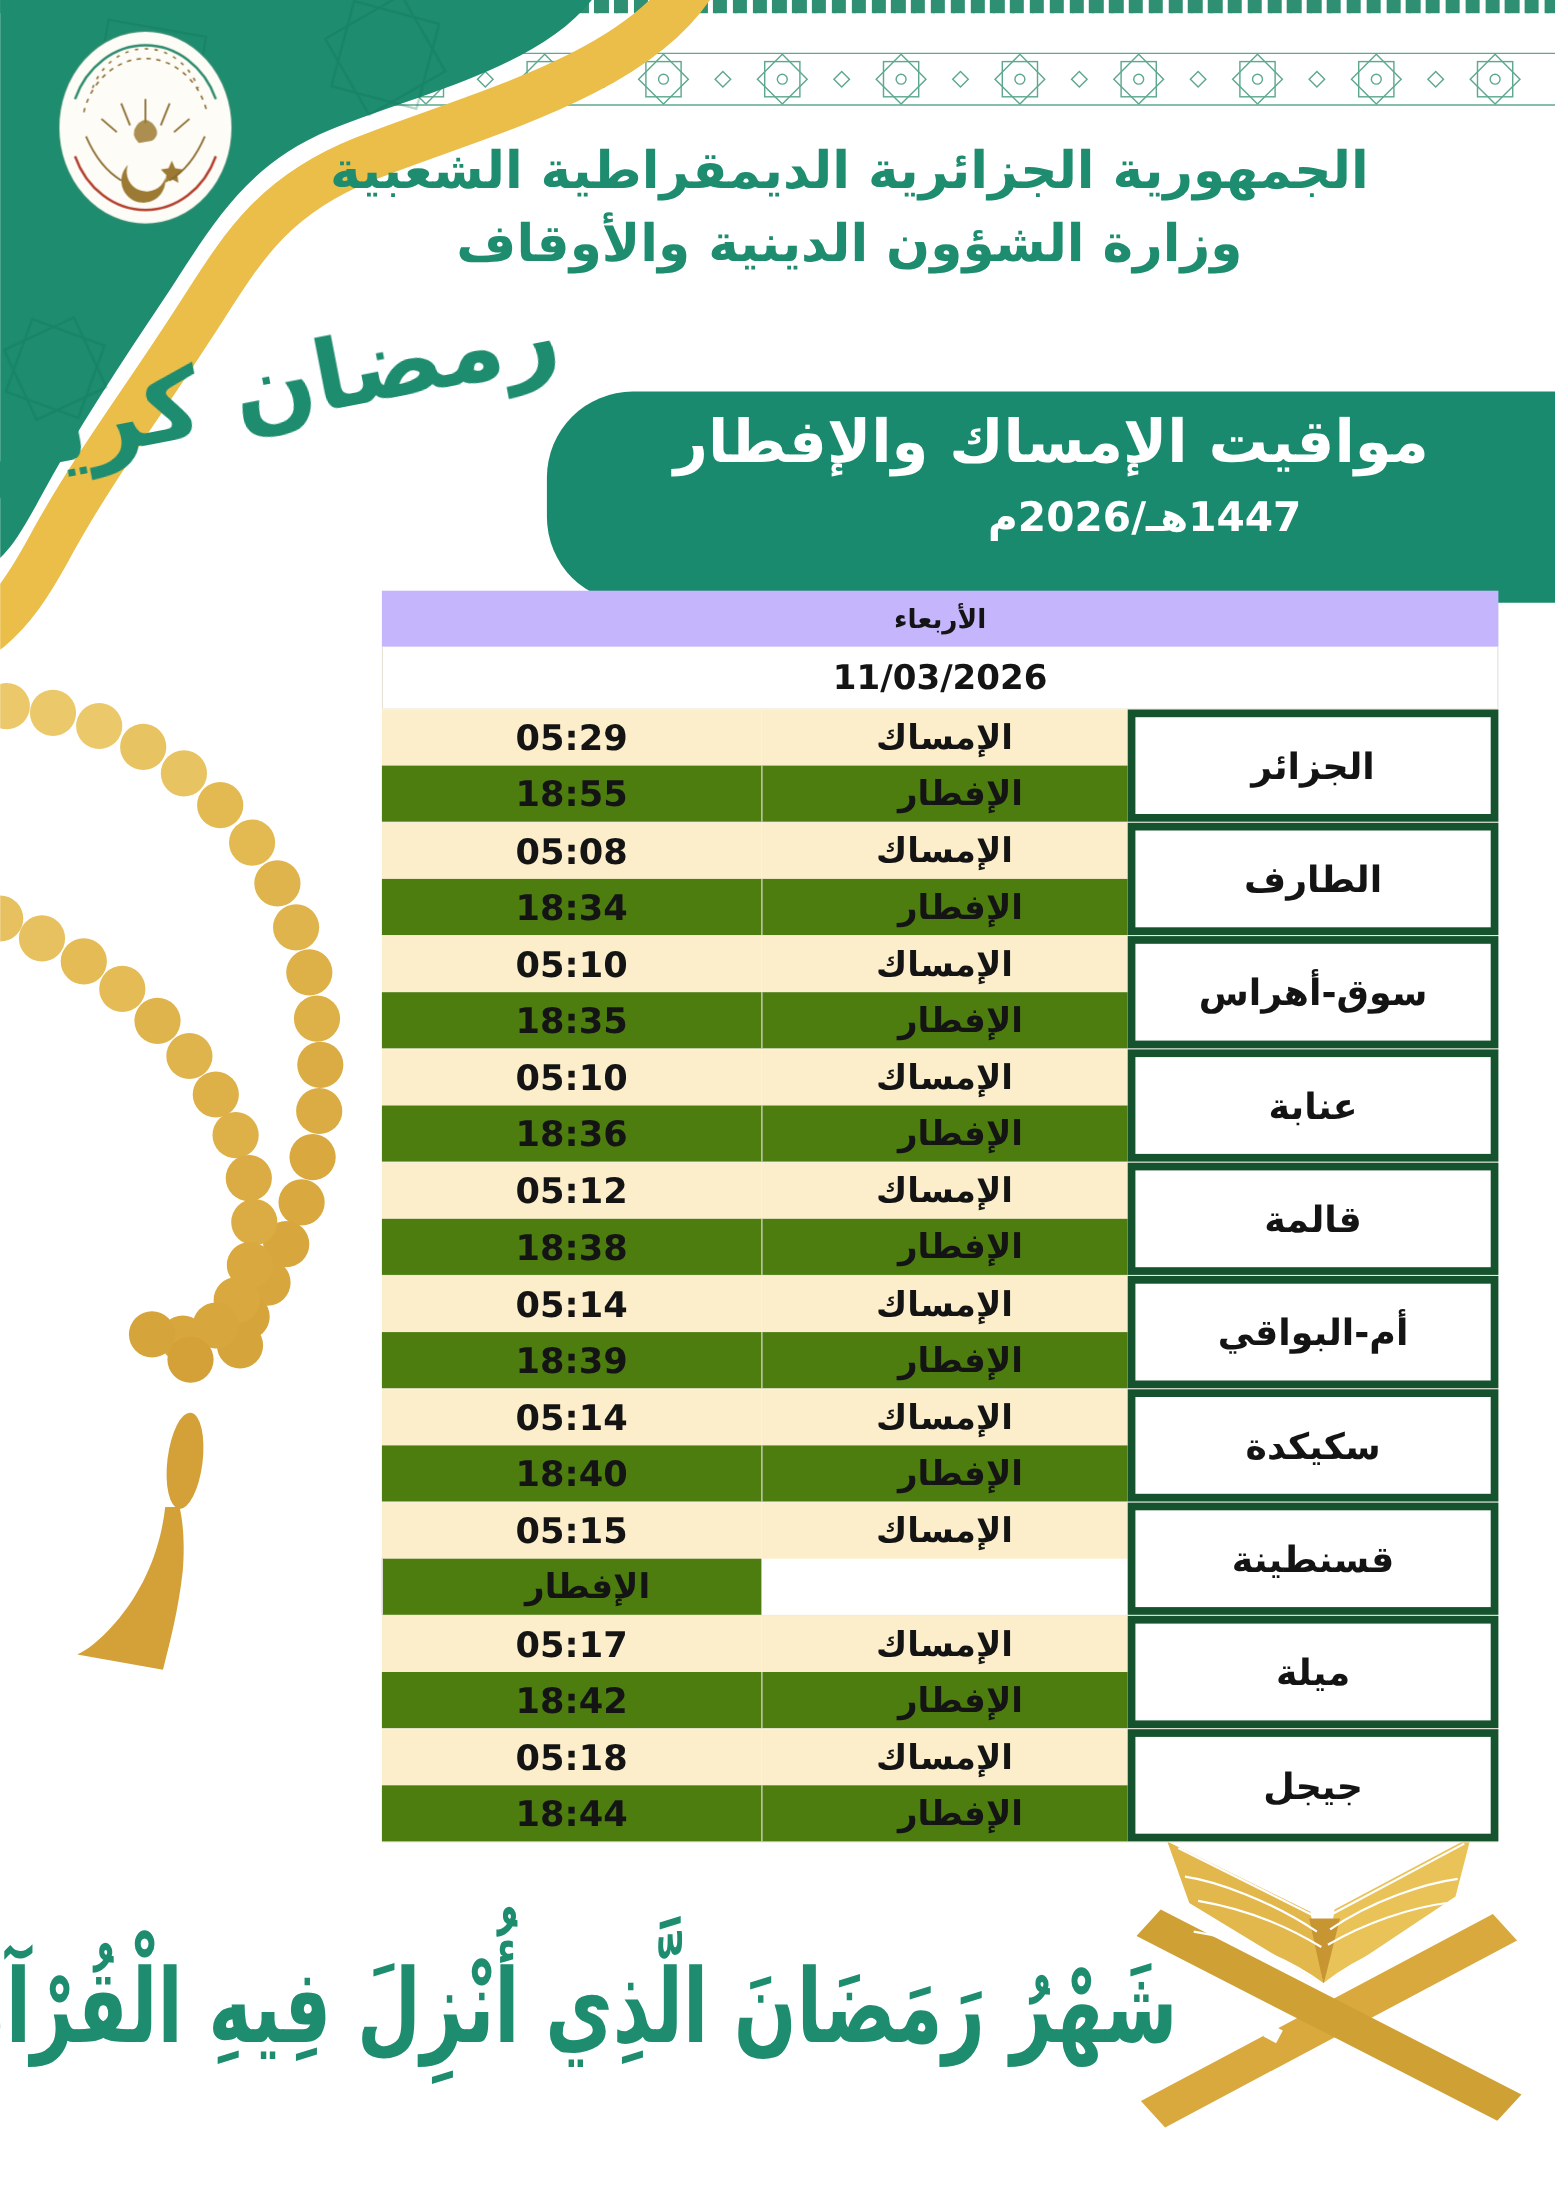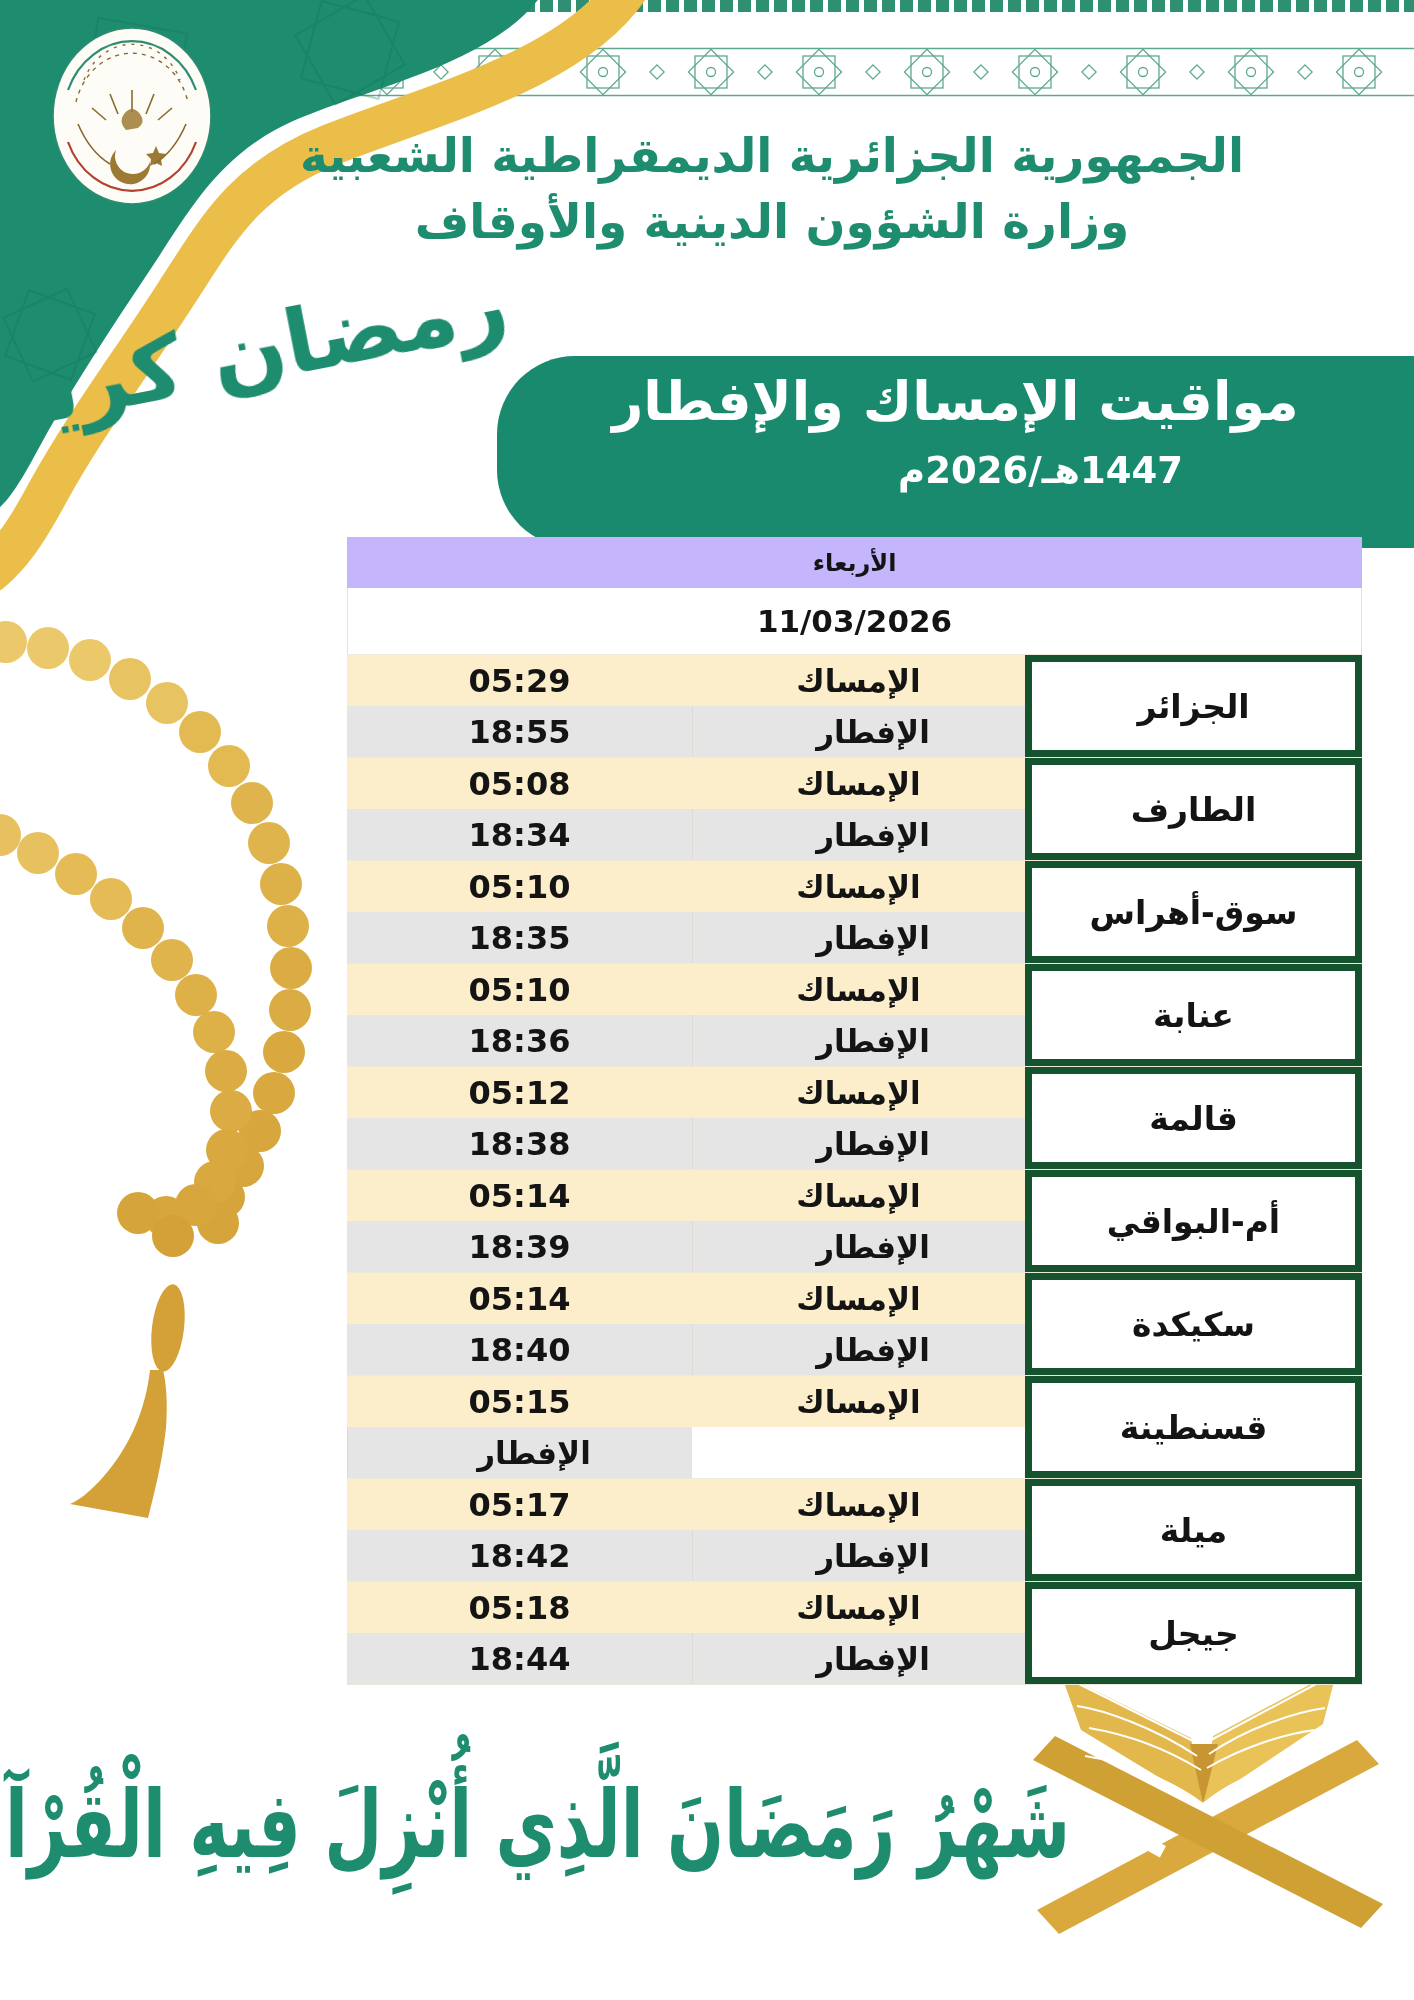--- a/index.html
+++ b/index.html
@@ -43,34 +43,34 @@
   .banner .l1 { text-align:center; font-weight:800; font-size:54px; line-height:64px; }
   .banner .l2 { text-align:center; padding-left:170px; font-weight:600; font-size:37px; line-height:50px;margin-top:12px; }
   
   .tbl { position:absolute; left:347px; top:537px; width:1015px; z-index:4;
          border-bottom:1px solid #ece6d8; color:#141414; }
   .rowday {
     height:51px; background:#c4b5fd; display:flex; align-items:center; justify-content:center;
     font-weight:700; font-size:24px;
   }
   .rowdate {
-    height:66px; background:#ffffff; display:flex; align-items:center; justify-content:center;
+    height:56px; background:#ffffff; display:flex; align-items:center; justify-content:center;
     font-weight:700; font-size:31px; border-left:1px solid #e6e2d8; border-right:1px solid #e6e2d8;
   }
   .block {
     display:grid; direction:ltr;
     grid-template-columns:345px 333px 337px;
     grid-template-rows:51px 51px;
     border-top:1px solid #efe9dc;
   }
   .c { display:flex; align-items:center; justify-content:center; font-weight:700; }
   .time { font-size:32px; }
   .lab  { font-size:31px; }
   .cream { background:#FCEECB; }
-  .white { background:#e5e5e5; }
+  .white { background:#4d7c0f; }
   .iflab { border-left:1px solid #dedbd3;padding-left:28px; }
   .cityc {
     grid-column:3; grid-row:1 / span 2; background:#ffffff;
     border:7px solid #14532d; font-size:33px; direction:rtl;
   }
   
   .beads { position:absolute; left:0; top:560px; z-index:2; }
   
   .verse {
     position:absolute; left:25px; top:1788px; width:1005px; text-align:center;

